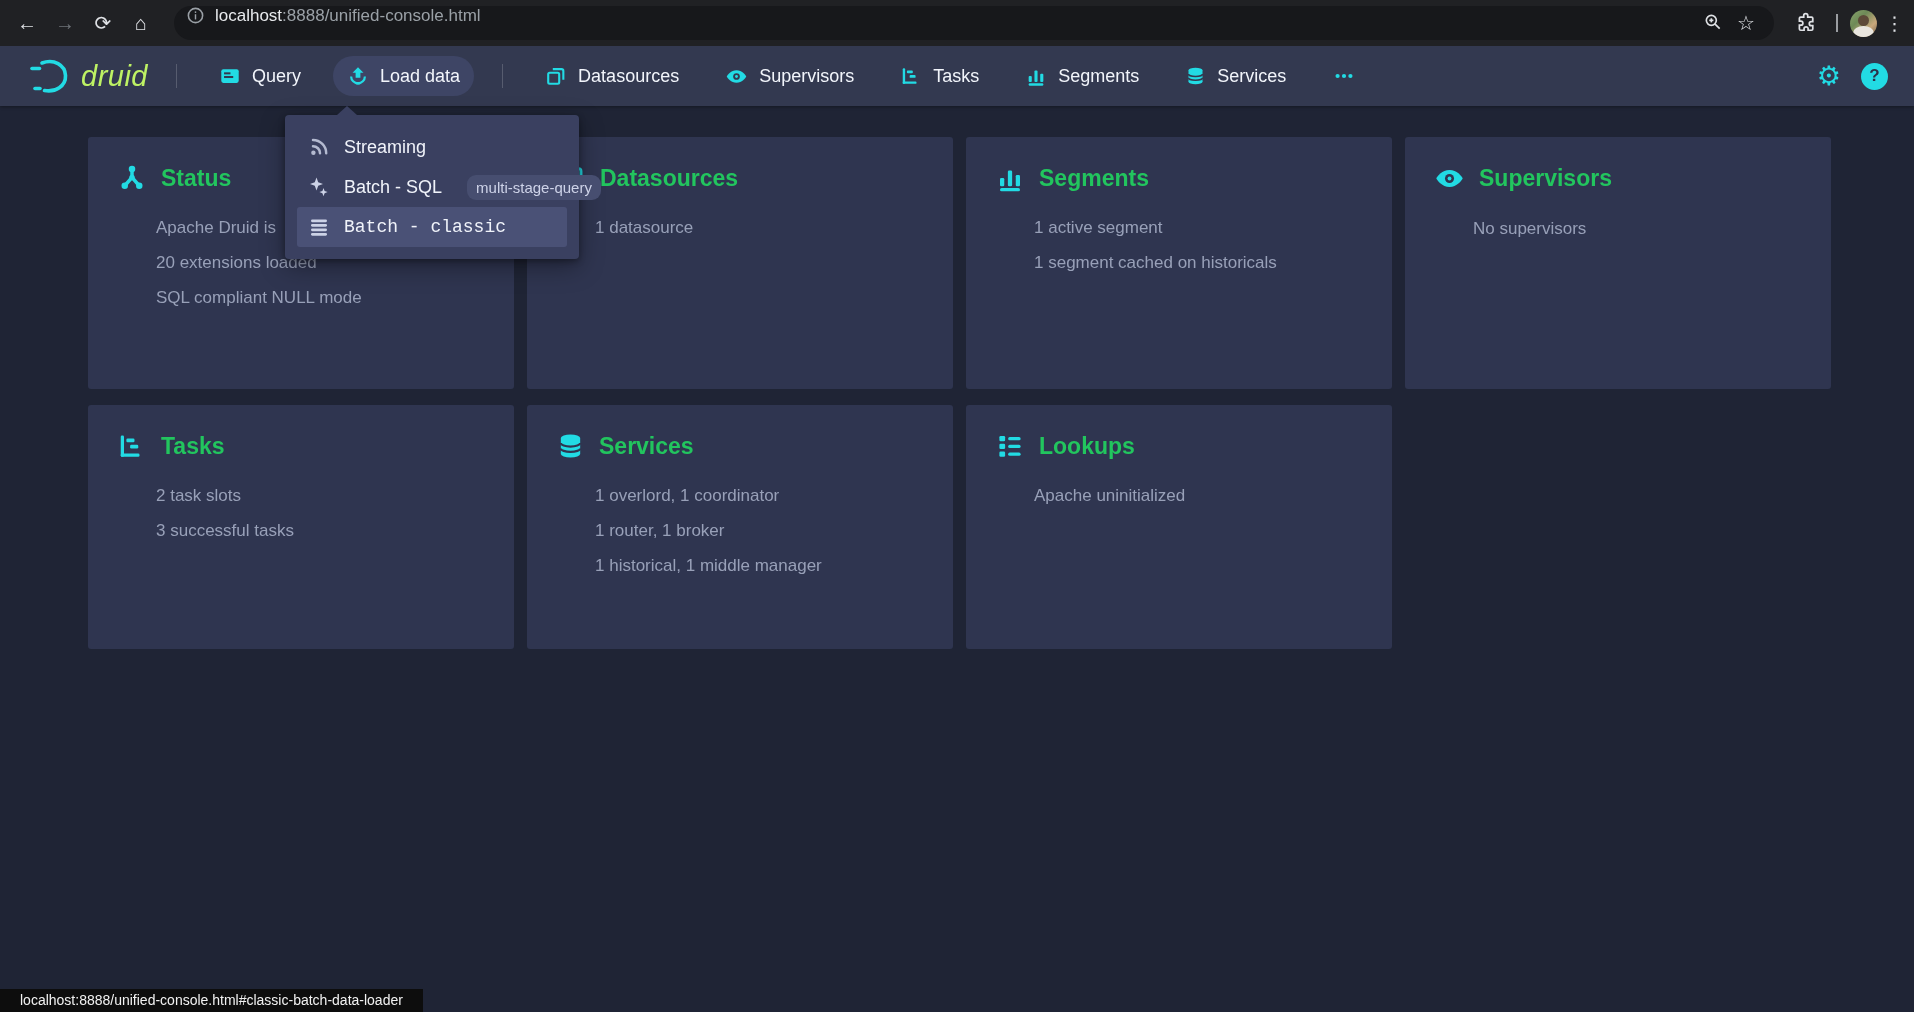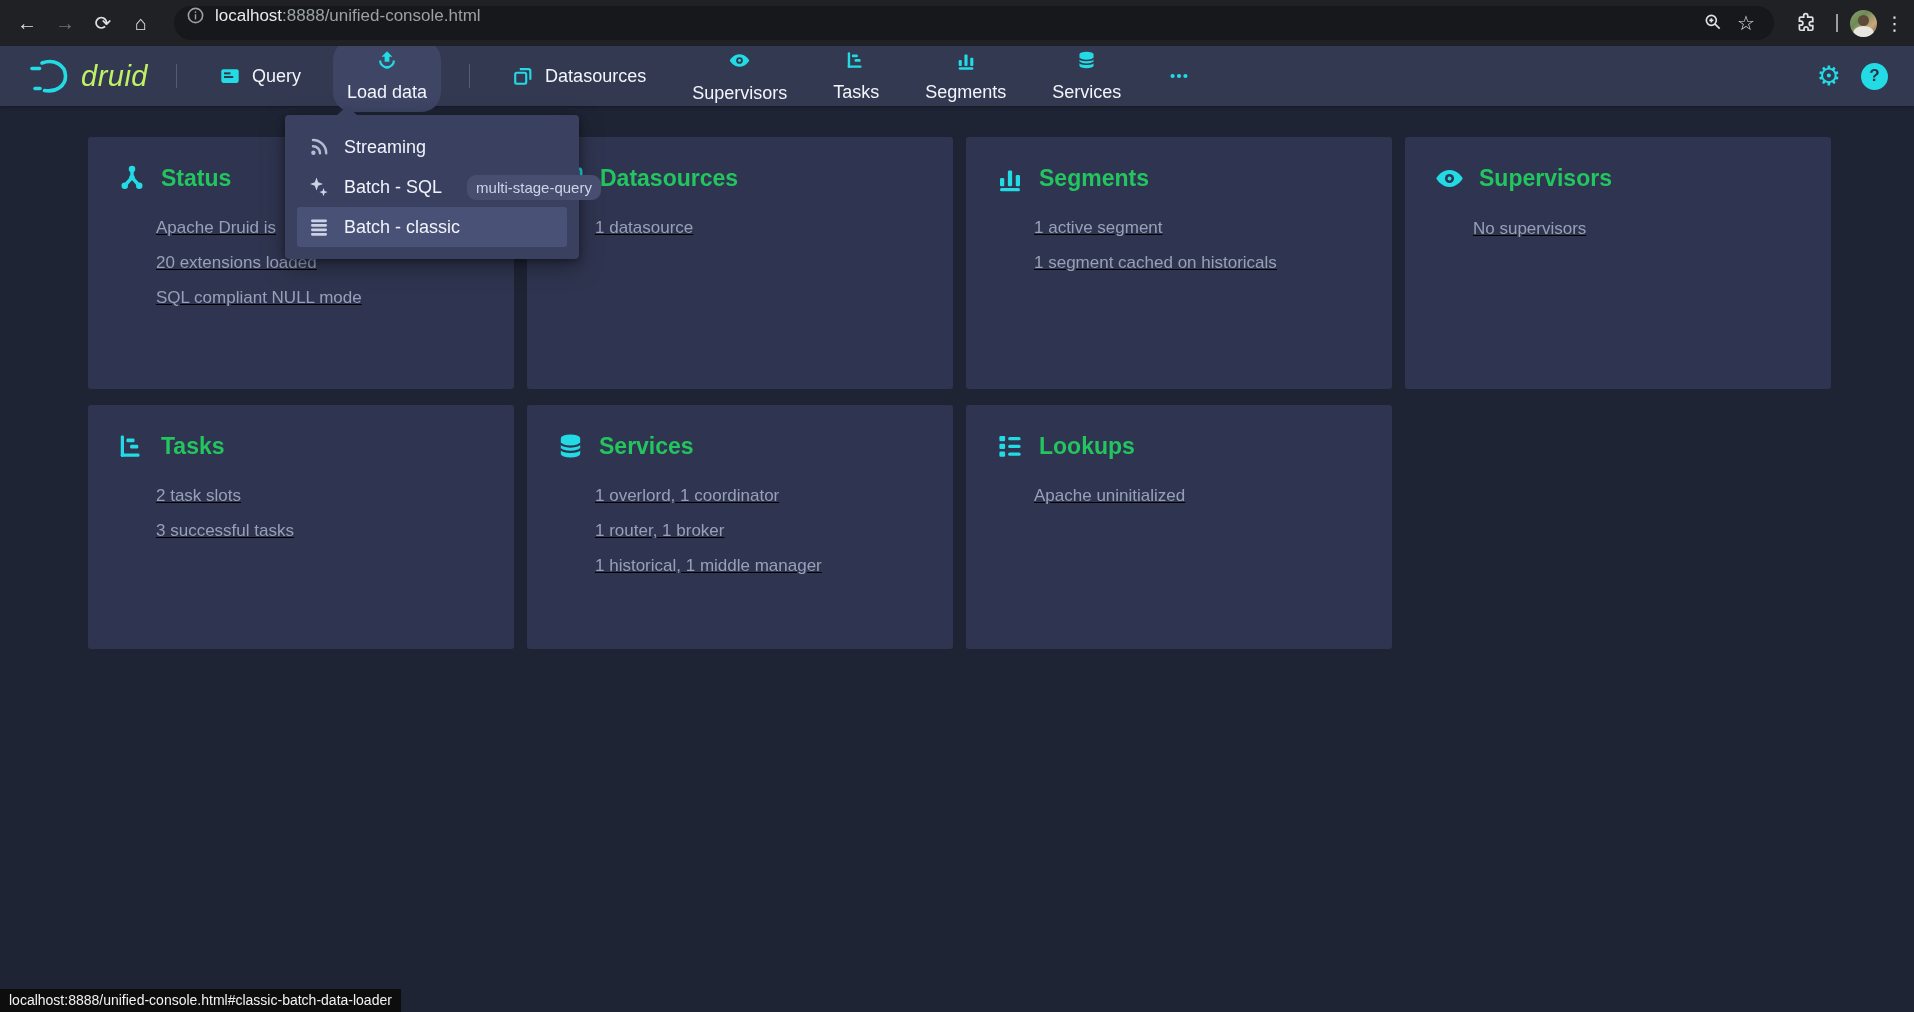--- a/index.html
+++ b/index.html
@@ -47,21 +47,21 @@
     background:#333950; display:flex; align-items:center; padding-left:28px; z-index:30;
     box-shadow:0 1px 3px rgba(0,0,0,.35);
   }
   .brand { display:flex; align-items:center; gap:9px; cursor:pointer; }
   .brand-text { color:#bef264; font-size:29px; font-style:italic; letter-spacing:.5px; }
   .nav-sep { width:1px; height:24px; background:rgba(255,255,255,.18); margin:0 28px; }
   .nav-item {
     display:flex; align-items:center; gap:11px; color:#f2f5fb; font-size:18px;
     cursor:pointer; padding:9px 14px; border-radius:20px; white-space:nowrap;
   }
-  .nav-item + .nav-item { margin-left:18px;flex-direction:column; }
+  .nav-item + .nav-item { margin-left:18px; }
   .nav-item.active { background:#3e4565; }
   .nav-right { position:absolute; right:0; top:0; height:60px; display:flex; align-items:center; gap:20px; padding-right:26px; }
   .gear { font-size:27px; color:#22dbe4; line-height:1; cursor:pointer; background:none; border:none; }
   .help {
     width:27px; height:27px; border-radius:50%; background:#22dbe4; color:#2b3148;
     font-size:17px; font-weight:bold; display:flex; align-items:center; justify-content:center;
     cursor:pointer; border:none;
   }
 
   
@@ -72,43 +72,43 @@
   }
   .dropdown::before {
     content:""; position:absolute; top:-9px; left:52px;
     border-left:10px solid transparent; border-right:10px solid transparent;
     border-bottom:9px solid #3a4060;
   }
   .menu-item {
     height:40px; display:flex; align-items:center; gap:13px; padding:0 10px;
     border-radius:3px; color:#f0f3fa; font-size:18px; cursor:pointer; white-space:nowrap;
   }
-  .menu-item.active { background:#4a5176; }
+  .menu-item.active { background:#4a5176;font-family:Liberation Mono, monospace; }
   .badge {
     margin-left:12px; background:#474e70; color:#ced3e8; font-size:15px;
     padding:4px 9px; border-radius:9px;
   }
 
   
   .cards {
     position:absolute; left:88px; top:137px;
     display:grid; grid-template-columns:repeat(4,426px); gap:16px 13px; z-index:10;
   }
   .card { background:#2f3550; border-radius:3px; height:252px; cursor:pointer; padding:26px 20px 0 29px; }
   .card.r2 { height:244px; }
   .card-head { display:flex; align-items:center; gap:14px; }
   .card-title { color:#22c55e; font-size:23px; font-weight:600; }
-  .card-lines { margin:26px 0 0 39px;text-decoration:underline; }
+  .card-lines { margin:26px 0 0 39px; }
   .card-lines p { color:#98a0b8; font-size:17px; line-height:18px; margin-bottom:17px; }
   .cicon { flex:0 0 auto; }
 
   
   .status-link {
     position:absolute; left:0; bottom:0; height:23px; background:#0d0d0d;
-    color:#f2f2f2; font-size:14px; line-height:23px; padding:0 9px; z-index:60;
+    color:#f2f2f2; font-size:14px; line-height:23px; padding:0 20px; z-index:60;
     white-space:nowrap;
   }
 </style>
 </head>
 <body>
 
 <div class="toolbar">
   <button class="tb-btn first">←</button>
   <button class="tb-btn dim">→</button>
   <button class="tb-btn">⟳</button>

